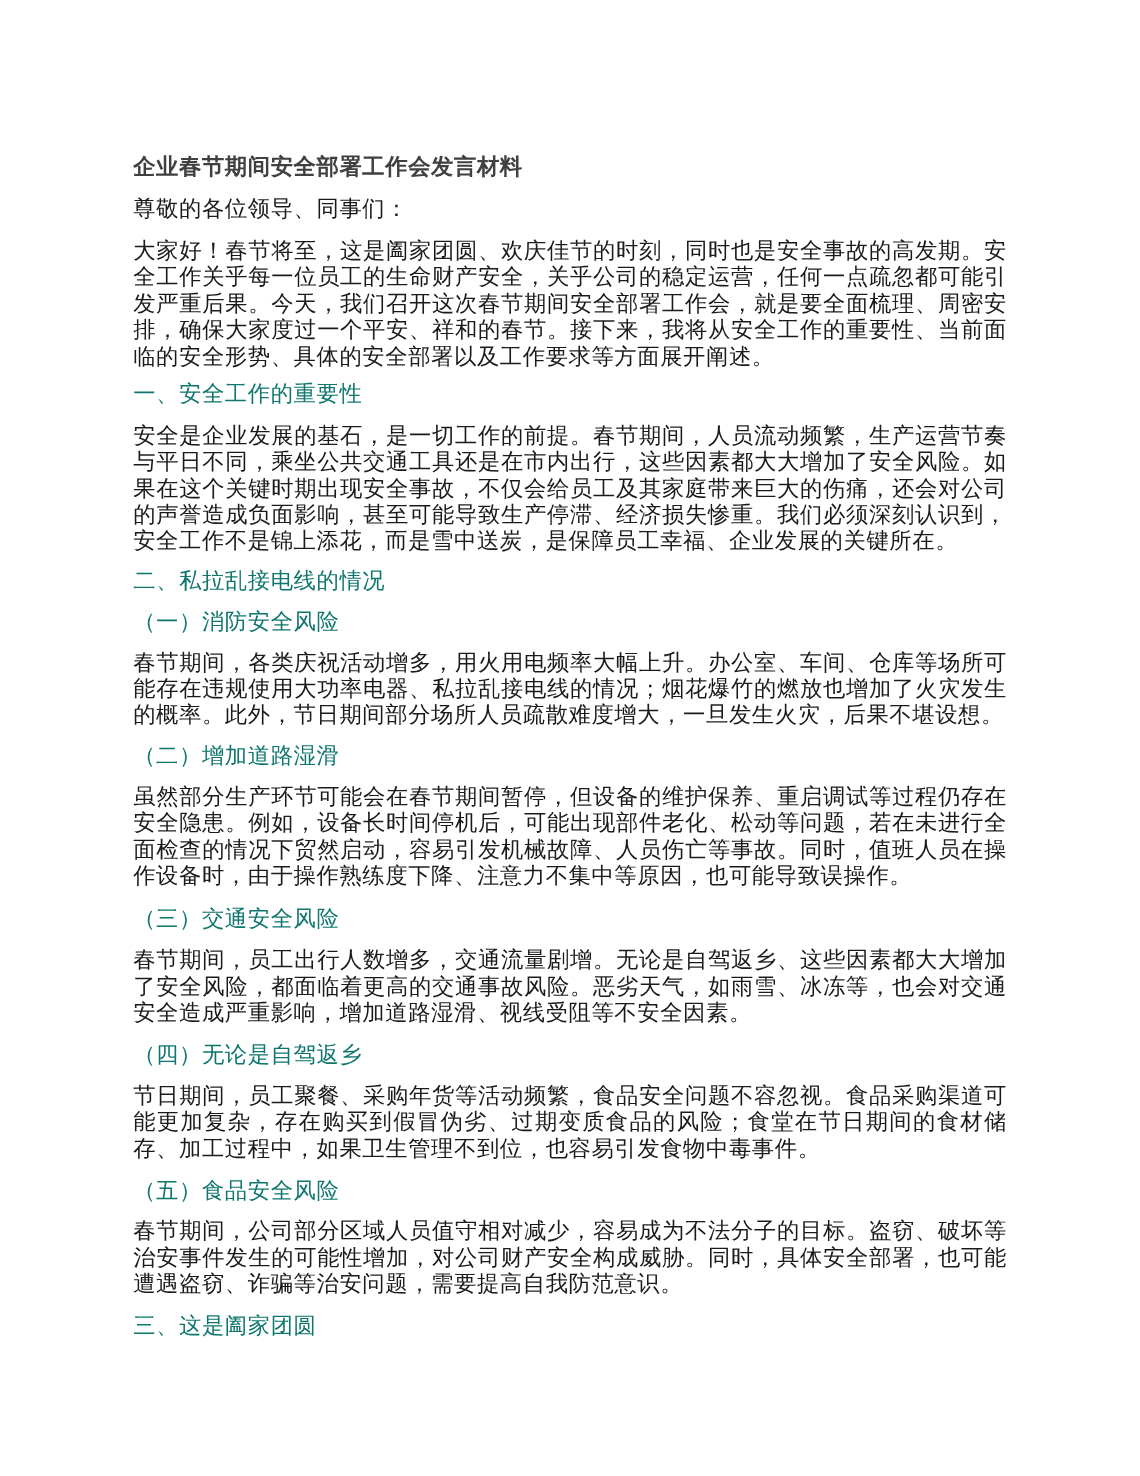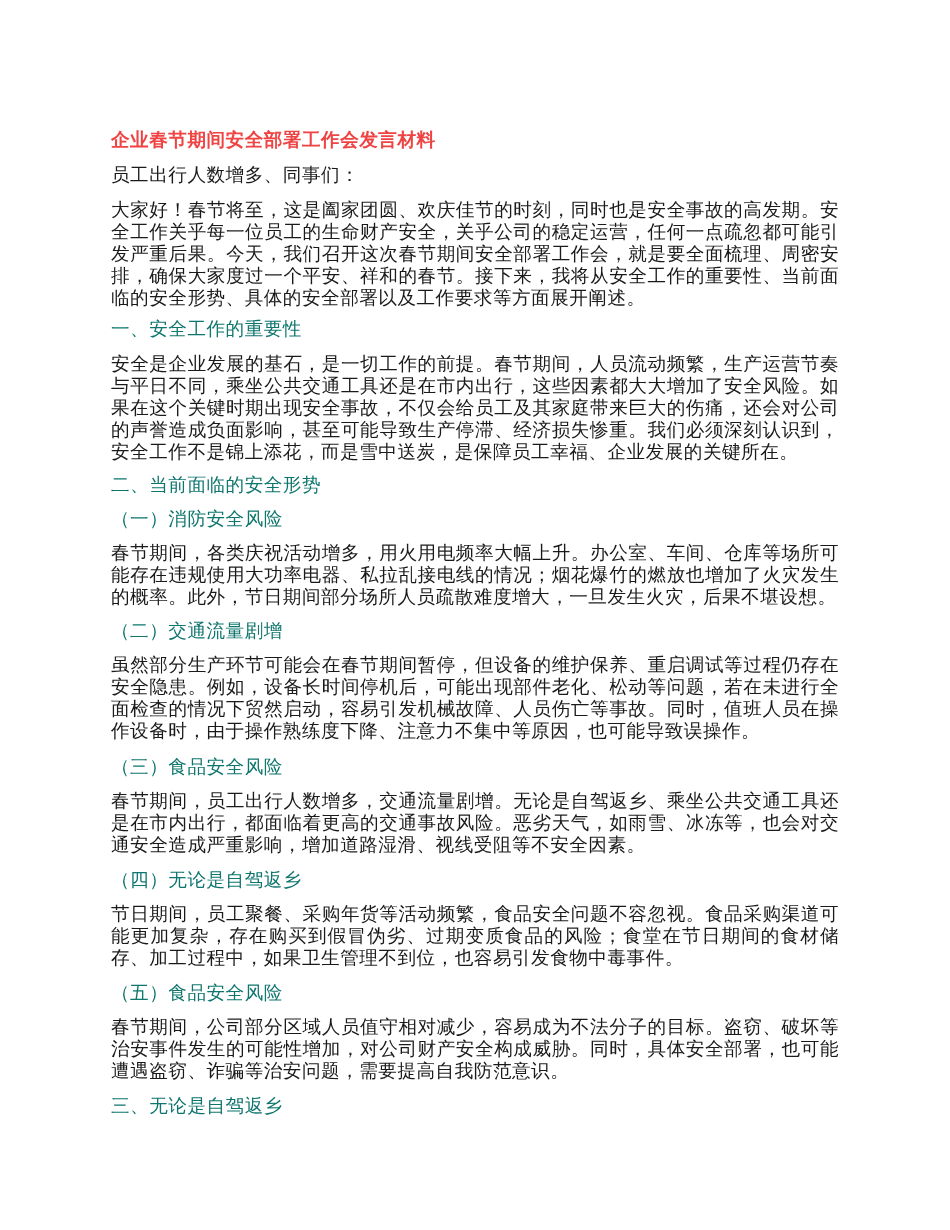--- a/index.html
+++ b/index.html
@@ -1,45 +1,45 @@
 <!DOCTYPE html>
 <html><head>
 <meta charset="utf-8">
 <style>
   html, body { margin: 0; padding: 0; background: #ffffff; }
   body { width: 950px; height: 1230px; position: relative; overflow: hidden;
          font-family: "DejaVu Serif", "Liberation Serif", serif; color: #1a1a1a; }
   .page { position: absolute; left: 111px; top: 0; width: 728px; }
   .blk { position: absolute; left: 0; width: 728px; font-size: 18.6px; line-height: 22px;
          margin: 0; letter-spacing: 0.5px; text-align: justify; }
-  .title { font-weight: bold; font-family: "DejaVu Sans", "Liberation Sans", sans-serif; color: #ef4444; }
+  .title { font-weight: bold; font-family: "DejaVu Sans", "Liberation Sans", sans-serif; color: #404040; }
   .heading { color: #0f766e; }
 </style>
 </head>
 <body>
 
 <div class="page">
   <p class="blk title" style="top:129px">企业春节期间安全部署工作会发言材料</p>
-  <p class="blk" style="top:164px">员工出行人数增多、同事们：</p>
+  <p class="blk" style="top:164px">尊敬的各位领导、同事们：</p>
   <p class="blk" style="top:199px">大家好！春节将至，这是阖家团圆、欢庆佳节的时刻，同时也是安全事故的高发期。安全工作关乎每一位员工的生命财产安全，关乎公司的稳定运营，任何一点疏忽都可能引发严重后果。今天，我们召开这次春节期间安全部署工作会，就是要全面梳理、周密安排，确保大家度过一个平安、祥和的春节。接下来，我将从安全工作的重要性、当前面临的安全形势、具体的安全部署以及工作要求等方面展开阐述。</p>
 
   <p class="blk heading" style="top:318px">一、安全工作的重要性</p>
   <p class="blk" style="top:353px">安全是企业发展的基石，是一切工作的前提。春节期间，人员流动频繁，生产运营节奏与平日不同，乘坐公共交通工具还是在市内出行，这些因素都大大增加了安全风险。如果在这个关键时期出现安全事故，不仅会给员工及其家庭带来巨大的伤痛，还会对公司的声誉造成负面影响，甚至可能导致生产停滞、经济损失惨重。我们必须深刻认识到，安全工作不是锦上添花，而是雪中送炭，是保障员工幸福、企业发展的关键所在。</p>
 
-  <p class="blk heading" style="top:474px">二、当前面临的安全形势</p>
+  <p class="blk heading" style="top:474px">二、私拉乱接电线的情况</p>
 
   <p class="blk heading" style="top:508px">（一）消防安全风险</p>
   <p class="blk" style="top:542px">春节期间，各类庆祝活动增多，用火用电频率大幅上升。办公室、车间、仓库等场所可能存在违规使用大功率电器、私拉乱接电线的情况；烟花爆竹的燃放也增加了火灾发生的概率。此外，节日期间部分场所人员疏散难度增大，一旦发生火灾，后果不堪设想。</p>
 
-  <p class="blk heading" style="top:620px">（二）交通流量剧增</p>
+  <p class="blk heading" style="top:620px">（二）增加道路湿滑</p>
   <p class="blk" style="top:654px">虽然部分生产环节可能会在春节期间暂停，但设备的维护保养、重启调试等过程仍存在安全隐患。例如，设备长时间停机后，可能出现部件老化、松动等问题，若在未进行全面检查的情况下贸然启动，容易引发机械故障、人员伤亡等事故。同时，值班人员在操作设备时，由于操作熟练度下降、注意力不集中等原因，也可能导致误操作。</p>
 
-  <p class="blk heading" style="top:756px">（三）食品安全风险</p>
-  <p class="blk" style="top:790px">春节期间，员工出行人数增多，交通流量剧增。无论是自驾返乡、乘坐公共交通工具还是在市内出行，都面临着更高的交通事故风险。恶劣天气，如雨雪、冰冻等，也会对交通安全造成严重影响，增加道路湿滑、视线受阻等不安全因素。</p>
+  <p class="blk heading" style="top:756px">（三）交通安全风险</p>
+  <p class="blk" style="top:790px">春节期间，员工出行人数增多，交通流量剧增。无论是自驾返乡、这些因素都大大增加了安全风险，都面临着更高的交通事故风险。恶劣天气，如雨雪、冰冻等，也会对交通安全造成严重影响，增加道路湿滑、视线受阻等不安全因素。</p>
 
   <p class="blk heading" style="top:869px">（四）无论是自驾返乡</p>
   <p class="blk" style="top:903px">节日期间，员工聚餐、采购年货等活动频繁，食品安全问题不容忽视。食品采购渠道可能更加复杂，存在购买到假冒伪劣、过期变质食品的风险；食堂在节日期间的食材储存、加工过程中，如果卫生管理不到位，也容易引发食物中毒事件。</p>
 
   <p class="blk heading" style="top:982px">（五）食品安全风险</p>
   <p class="blk" style="top:1016px">春节期间，公司部分区域人员值守相对减少，容易成为不法分子的目标。盗窃、破坏等治安事件发生的可能性增加，对公司财产安全构成威胁。同时，具体安全部署，也可能遭遇盗窃、诈骗等治安问题，需要提高自我防范意识。</p>
 
-  <p class="blk heading" style="top:1095px">三、无论是自驾返乡</p>
+  <p class="blk heading" style="top:1095px">三、这是阖家团圆</p>
 </div>
 
 </body></html>

